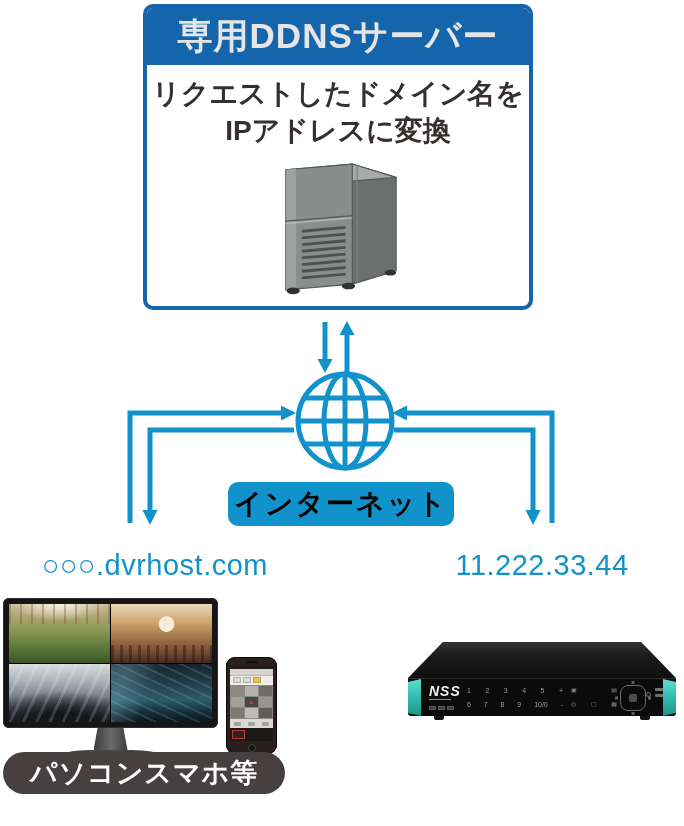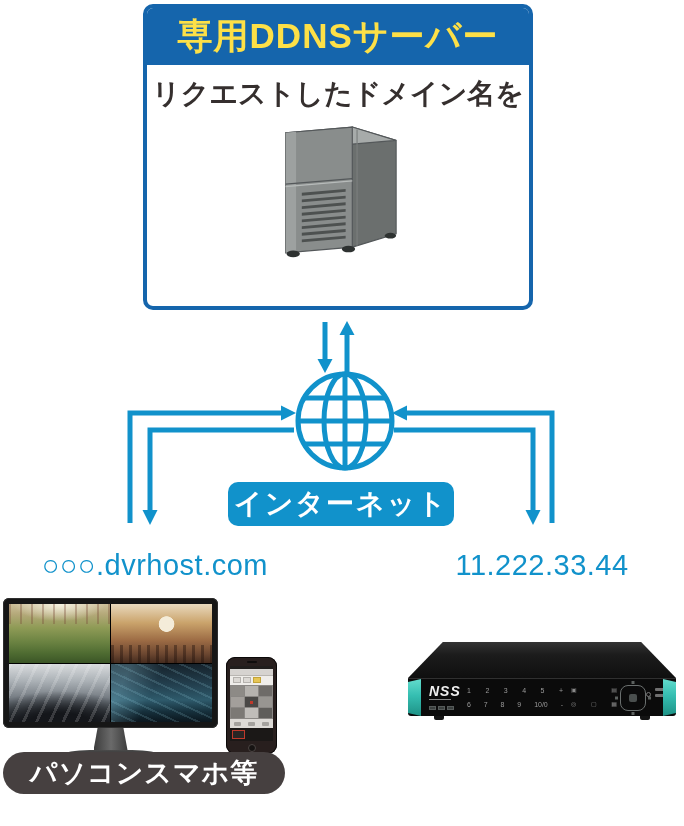--- a/index.html
+++ b/index.html
@@ -3,34 +3,34 @@
 <meta charset="utf-8">
 <style>
   html,body{margin:0;padding:0;}
   body{font-family:"Liberation Sans",sans-serif;background:#fff;}
   .stage{position:relative;width:684px;height:826px;background:#fff;overflow:hidden;}
 
   
   .server-box{position:absolute;left:143px;top:4px;width:390px;height:306px;
     box-sizing:border-box;border:4px solid var(--box-blue,#1565ac);border-radius:10px;
     background:#fff;overflow:hidden;}
-  .box-header{height:57px;background:var(--box-blue,#1565ac);color:#fde047;
+  .box-header{height:57px;background:var(--box-blue,#1565ac);color:#e5e5e5;
     display:flex;align-items:center;justify-content:center;
     font-size:35px;font-weight:bold;letter-spacing:1px;}
   .box-desc{margin-top:11px;text-align:center;font-size:28px;line-height:1.32;
     font-weight:600;color:#352f2e;}
   .server-art{display:block;margin:4px auto 0;}
 
   
   .flow-svg{position:absolute;left:0;top:315px;}
   .flow{stroke:var(--flow-blue,#1192cb);}
   .flow-fill{fill:var(--flow-blue,#1192cb);stroke:none;}
 
   .internet-pill{position:absolute;left:228px;top:482px;width:226px;height:44px;
-    background:var(--flow-blue,#1192cb);border-radius:10px;color:#ffffff;
+    background:var(--flow-blue,#1192cb);border-radius:10px;color:#000000;
     display:flex;align-items:center;justify-content:center;
     font-size:28px;font-weight:bold;letter-spacing:2px;z-index:2;}
 
   .addr{position:absolute;top:549px;font-size:29px;color:var(--flow-blue,#1192cb);
     text-align:center;letter-spacing:0.5px;}
   .addr-left{left:12px;width:286px;}
   .addr-right{left:412px;width:260px;}
 
   
   .monitor{position:absolute;left:3px;top:598px;width:215px;}
@@ -137,20 +137,21 @@
 </style>
 </head>
 <body>
 
 <div class="stage">
 
   <div class="server-box">
     <div class="box-header">専用DDNSサーバー</div>
     <div class="box-desc">
       <div>リクエストしたドメイン名を</div>
+      <div>IPアドレスに変換</div>
     </div>
     <svg class="server-art" width="162" height="144" viewBox="0 0 170 150" aria-hidden="true">
       <polygon points="100,10 146,24 146,122 100,136" fill="#6b6f6e" stroke="#54585a" stroke-width="1.2"></polygon>
       <polygon points="30,16 100,10 146,24 76,30" fill="#a7abaa" stroke="#54585a" stroke-width="1.2"></polygon>
       <polygon points="30,16 100,10 100,136 30,142" fill="#898d8c" stroke="#54585a" stroke-width="1.2"></polygon>
       <polygon points="30,16 41,15 41,141 30,142" fill="#9da1a0"></polygon>
       <line x1="30" y1="70" x2="100" y2="64" stroke="#54585a" stroke-width="1.3"></line>
       <line x1="30" y1="72.5" x2="100" y2="66.5" stroke="#b7bbba" stroke-width="1.2"></line>
       <line x1="105" y1="12.5" x2="105" y2="134.5" stroke="#7b7f7e" stroke-width="1.2"></line>
       <g fill="#4d5150">

